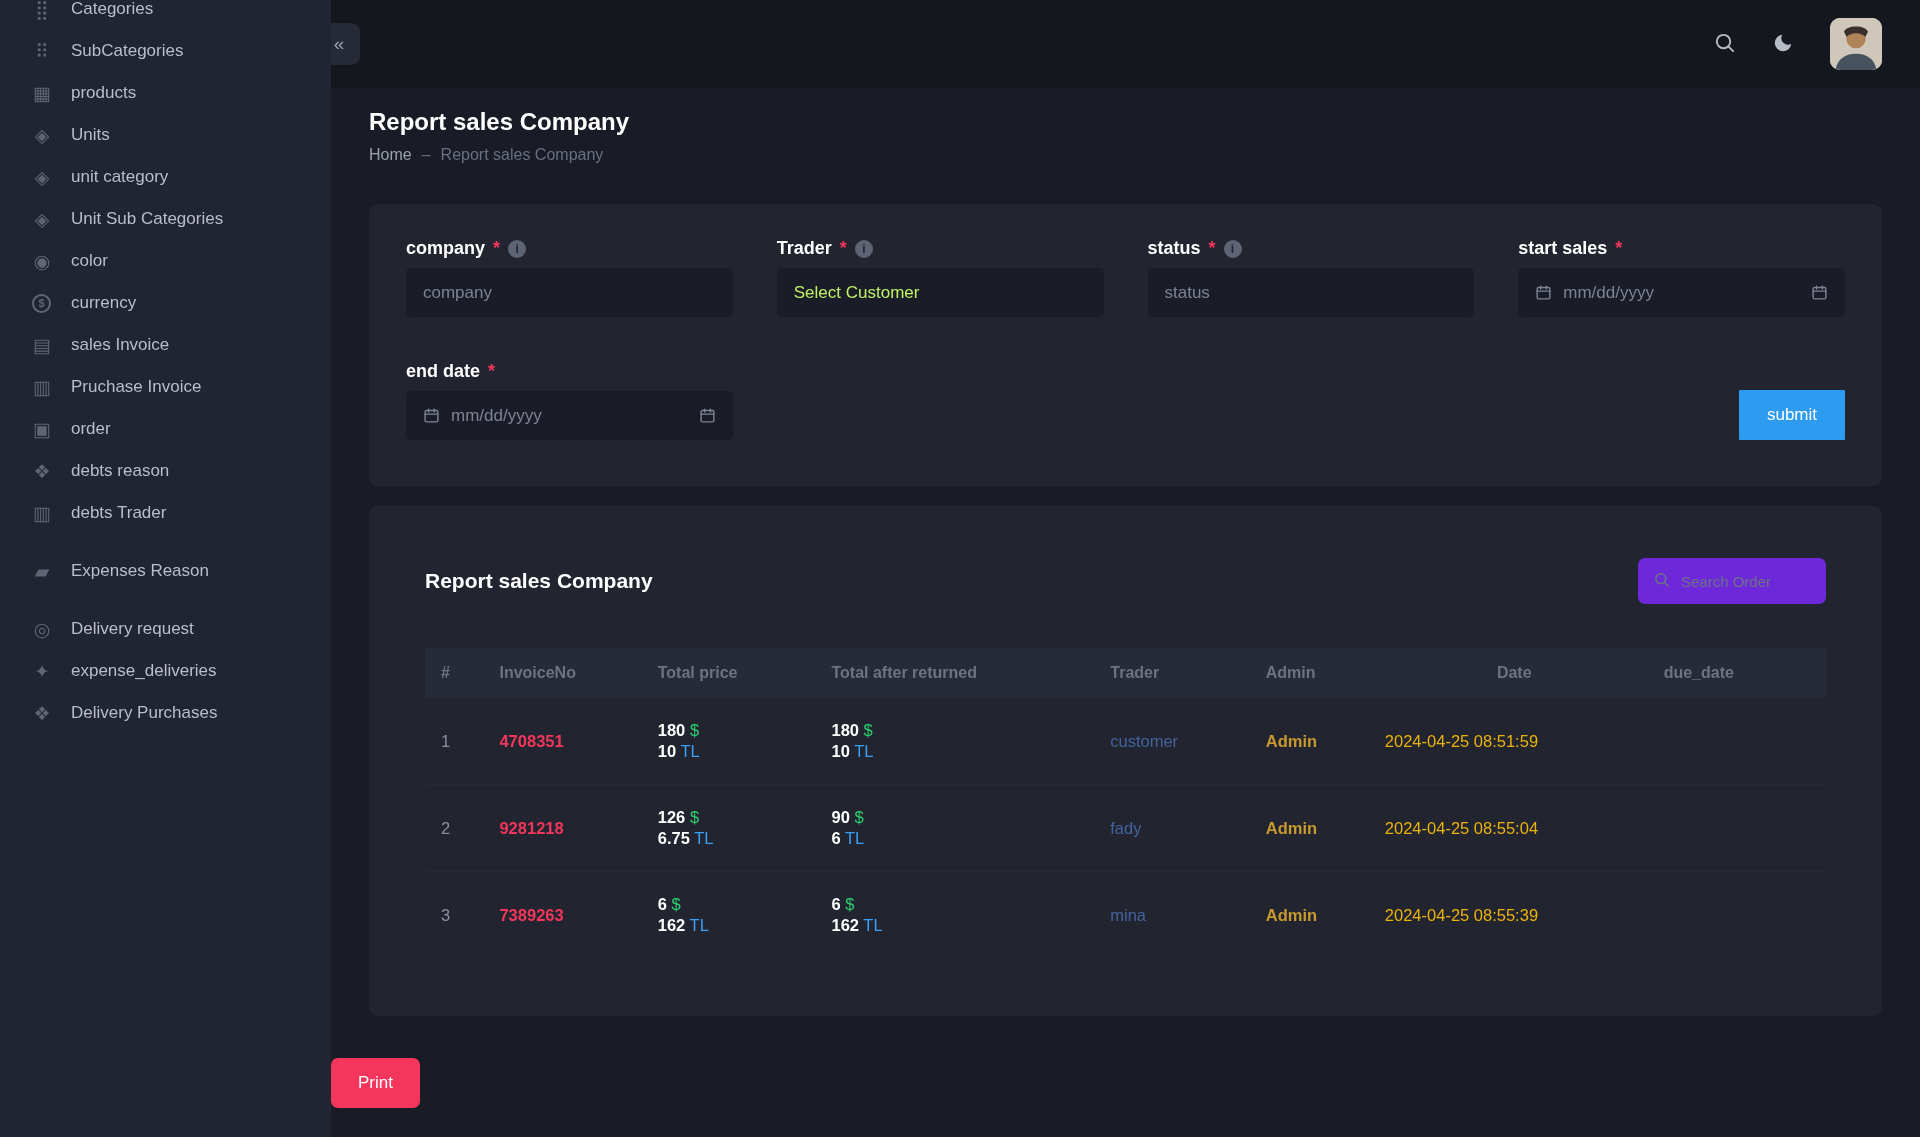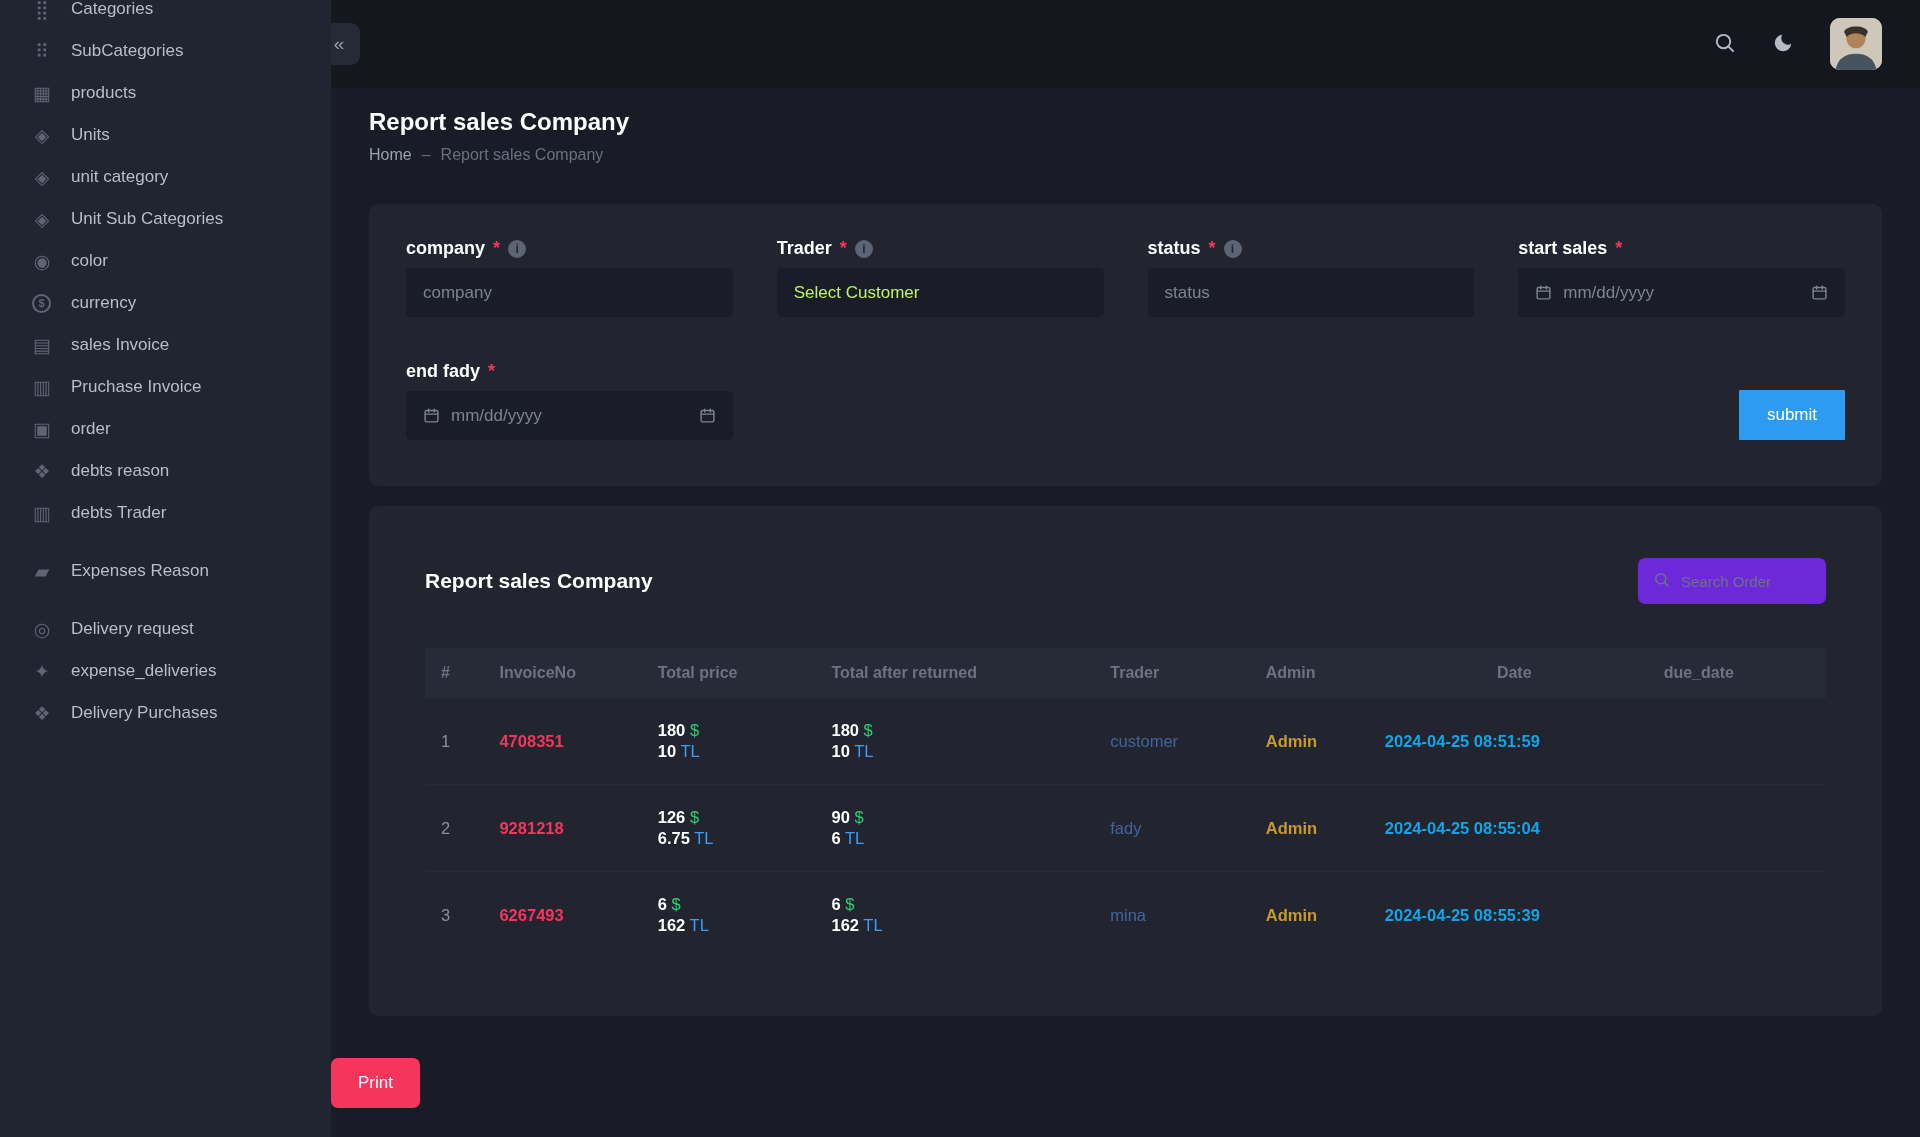--- a/index.html
+++ b/index.html
@@ -100,21 +100,21 @@
     border-bottom:1px solid rgba(255,255,255,0.025);}
   .report-table tr:last-child td{border-bottom:none;}
   .c-num{color:#8a90a0;}
   .invoice-link{color:var(--pink);font-weight:700;cursor:pointer;}
   .mline{line-height:21px;white-space:nowrap;}
   .mv{color:#fff;font-weight:700;}
   .cur.usd{color:var(--green);}
   .cur.tl{color:var(--tl-blue);}
   .trader-link{color:var(--link-blue);cursor:pointer;}
   .c-admin{color:var(--amber);font-weight:700;}
-  .c-date{color:#0ea5e9;font-weight:bold;}
+  .c-date{color:#eab308;}
 
   .print-btn{margin:42px 0 0 -38px;height:50px;padding:0 27px;background:var(--pink);
     color:#fff;border:none;border-radius:7px;font-size:17px;cursor:pointer;font-family:inherit;}
 </style>
 </head>
 <body>
 
 <div class="app">
 
   <aside class="sidebar">
@@ -277,21 +277,21 @@
                     <rect x="3" y="5" width="18" height="16" rx="2"></rect>
                     <line x1="3" y1="10" x2="21" y2="10"></line>
                     <line x1="8" y1="3" x2="8" y2="7"></line>
                     <line x1="16" y1="3" x2="16" y2="7"></line>
                   </svg>
                 </span>
               </div>
             </div>
             <div class="field">
               <div class="field-label">
-                <span>end fady</span>
+                <span>end date</span>
                 <span class="req">*</span>
               </div>
               <div class="ctrl date-ctrl">
                 <span class="cal-icon">
                   <svg width="17" height="17" viewBox="0 0 24 24" fill="none" stroke="#7c8392" stroke-width="2" stroke-linecap="round">
                     <rect x="3" y="5" width="18" height="16" rx="2"></rect>
                     <line x1="3" y1="10" x2="21" y2="10"></line>
                     <line x1="8" y1="3" x2="8" y2="7"></line>
                     <line x1="16" y1="3" x2="16" y2="7"></line>
                   </svg>
@@ -365,21 +365,21 @@
                   <div class="mline"><span class="mv">90</span> <span class="cur usd">$</span></div>
                   <div class="mline"><span class="mv">6</span> <span class="cur tl">TL</span></div>
                 </td>
                 <td><a class="trader-link">fady</a></td>
                 <td class="c-admin">Admin</td>
                 <td class="c-date">2024-04-25 08:55:04</td>
                 <td class="c-due right"></td>
               </tr>
               <tr>
                 <td class="c-num">3</td>
-                <td><a class="invoice-link">6267493</a></td>
+                <td><a class="invoice-link">7389263</a></td>
                 <td class="c-money">
                   <div class="mline"><span class="mv">6</span> <span class="cur usd">$</span></div>
                   <div class="mline"><span class="mv">162</span> <span class="cur tl">TL</span></div>
                 </td>
                 <td class="c-money">
                   <div class="mline"><span class="mv">6</span> <span class="cur usd">$</span></div>
                   <div class="mline"><span class="mv">162</span> <span class="cur tl">TL</span></div>
                 </td>
                 <td><a class="trader-link">mina</a></td>
                 <td class="c-admin">Admin</td>

